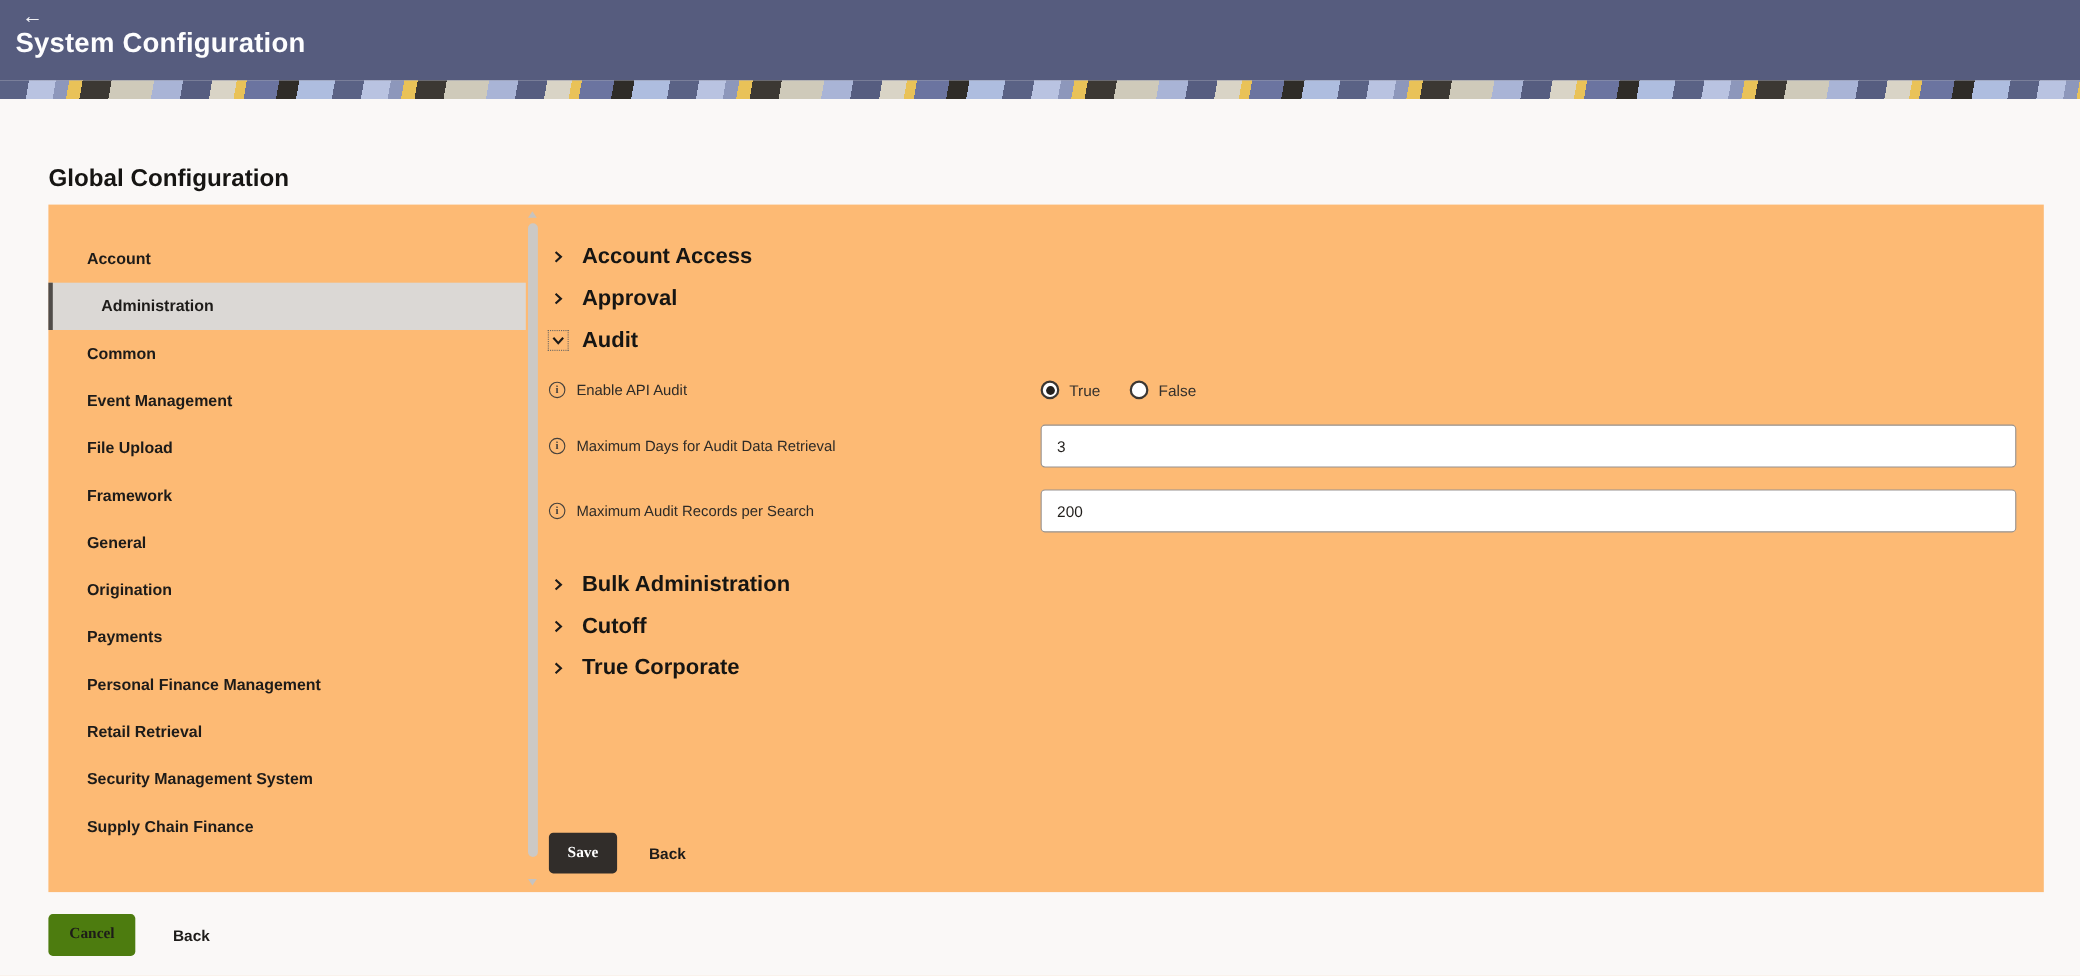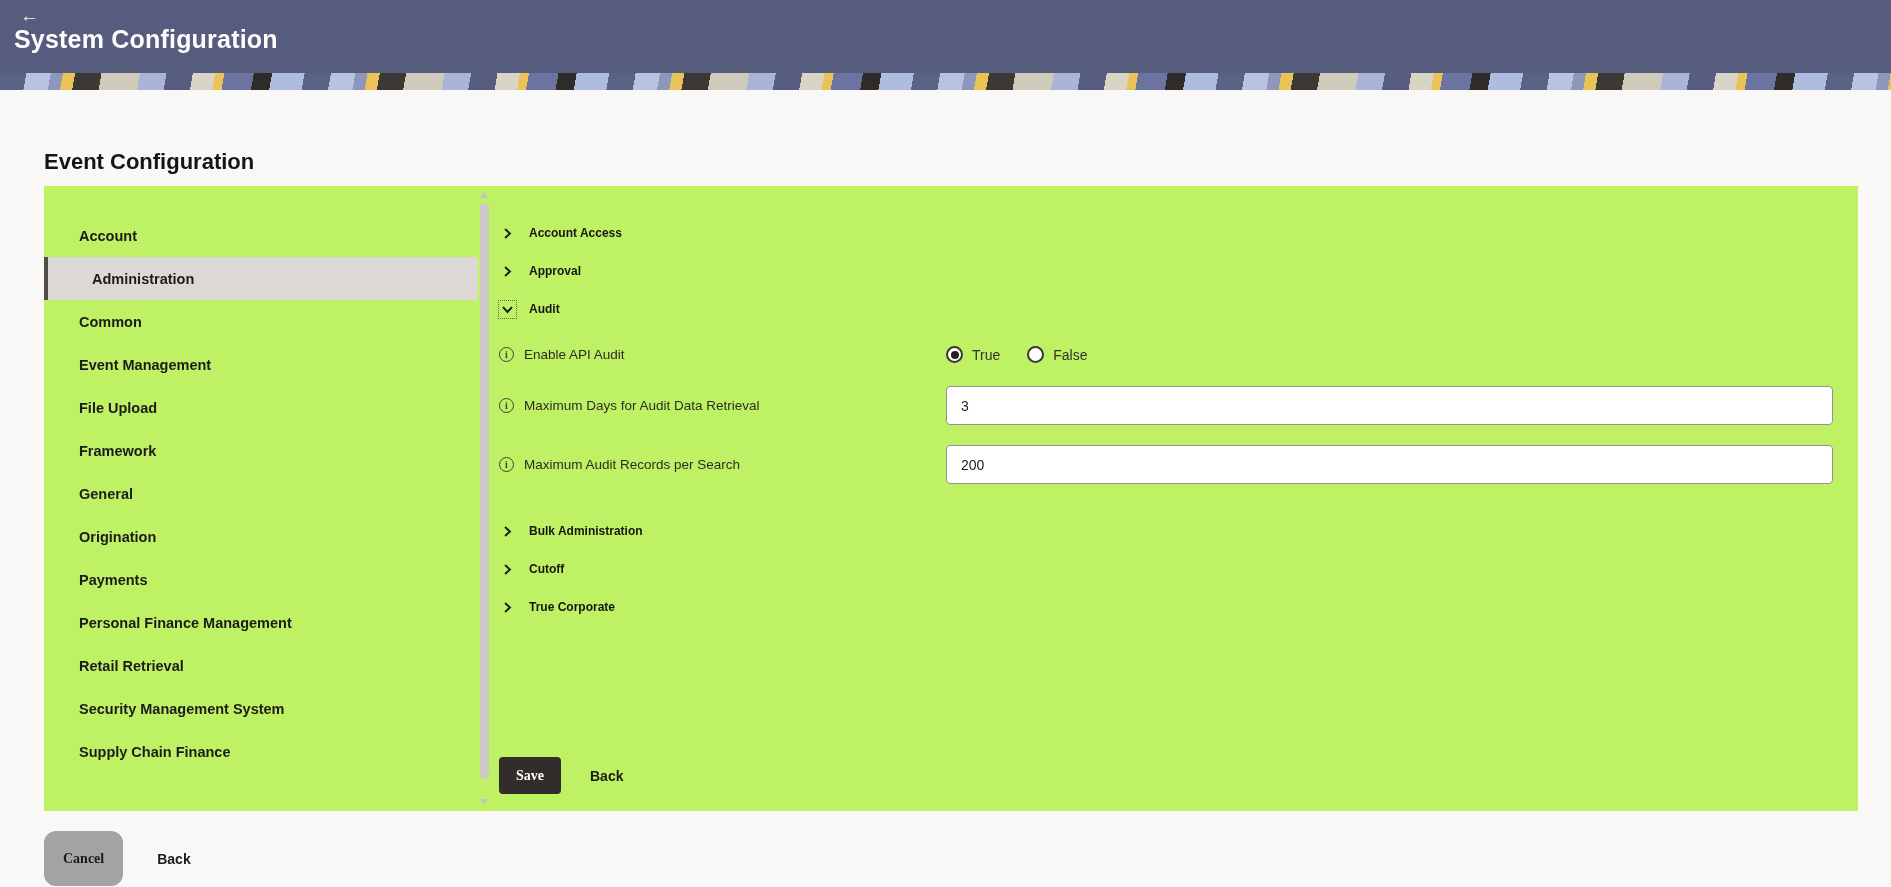--- a/index.html
+++ b/index.html
@@ -59,21 +59,21 @@
     font-weight: 700;
     color: #161513;
     line-height: 28px;
   }
 
   
   .panel {
     margin-top: 10px;
     width: 1814px;
     height: 625px;
-    background: #bef264;
+    background: #fdba74;
     display: flex;
   }
 
   
   .sidebar {
     width: 434px;
     padding-top: 28px;
     flex-shrink: 0;
   }
   .side-item {
@@ -135,21 +135,21 @@
   .chev {
     width: 17px; height: 17px;
     display: flex;
     align-items: center;
     justify-content: center;
     flex-shrink: 0;
   }
   .chev.focused { outline: 1px dotted #6B6762; }
   .chev svg { display: block; }
   .section-title {
-    font-size: 12px;
+    font-size: 20px;
     font-weight: 700;
     color: #161513;
     white-space: nowrap;
   }
 
   
   .fields { padding: 16px 0 8px 0; }
   .field-row {
     display: flex;
     align-items: center;
@@ -237,25 +237,24 @@
     align-items: center;
     justify-content: center;
   }
   .btn-primary {
     background: #312D2A;
     color: #FFFFFF;
     height: 37px;
     padding: 0 17px;
   }
   .btn-secondary {
-    background: #a3a3a3;
+    background: #4d7c0f;
     color: #1D1B19;
-    height: 55px;
+    height: 38px;
     padding: 0 19px;
-    border-radius: 12px;
   }
   .link-btn {
     font-size: 14px;
     font-weight: 600;
     color: #1D1B19;
     cursor: pointer;
     background: none;
     border: none;
     font-family: "Liberation Sans", sans-serif;
   }
@@ -271,21 +270,21 @@
 </head>
 <body>
 
 <header class="app-header">
   <span class="back-arrow">←</span>
   <h1 class="app-title">System Configuration</h1>
 </header>
 <div class="pattern-strip"></div>
 
 <div class="page">
-  <h2 class="page-title">Event Configuration</h2>
+  <h2 class="page-title">Global Configuration</h2>
 
   <div class="panel">
 
     <nav class="sidebar">
       <div class="side-item">Account</div>
       <div class="side-item selected">Administration</div>
       <div class="side-item">Common</div>
       <div class="side-item">Event Management</div>
       <div class="side-item">File Upload</div>
       <div class="side-item">Framework</div>

